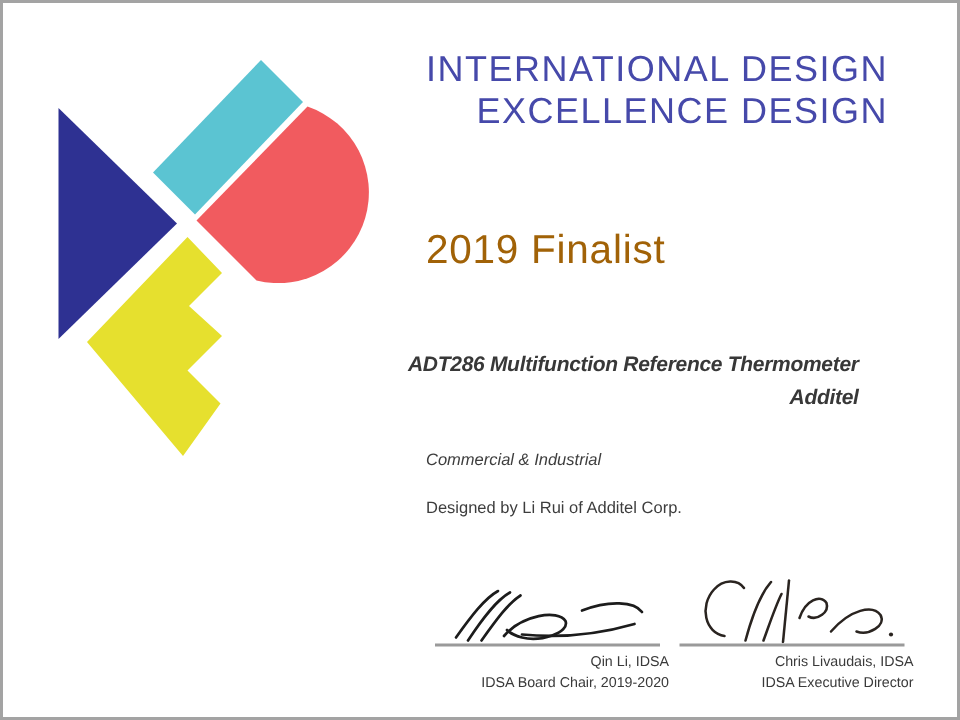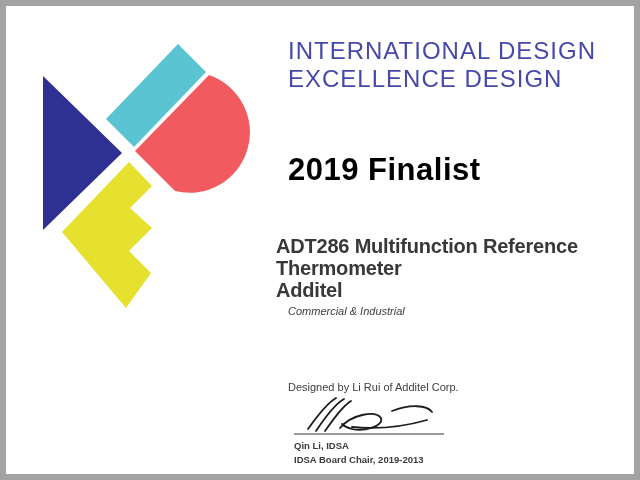--- a/index.html
+++ b/index.html
@@ -1,50 +1,51 @@
 <!DOCTYPE html>
 <html><head>
 <meta charset="utf-8">
 <style>
   html,body{margin:0;padding:0;background:#fff;}
   .canvas{
     position:relative;
     width:640px;height:480px;
     background:#ffffff;
-    border:6px solid #a3a3a3;
+    border:2px solid #a3a3a3;
     box-sizing:border-box;
     overflow:hidden;
     font-family:"Liberation Sans", sans-serif;
+    text-align:right;
   }
   .logo{position:absolute;left:0;top:0;}
   .title{
     position:absolute;left:282px;top:31px;
     font-size:24px;line-height:28px;font-weight:300;
     letter-spacing:1px;color:#4649aa;
   }
   .award{
     position:absolute;left:282px;top:146px;
-    font-size:31px;line-height:36px;font-weight:700;
-    letter-spacing:0.5px;color:#000000;
+    font-size:27px;line-height:36px;font-weight:400;
+    letter-spacing:0.5px;color:#a16207;
   }
   .product{
     position:absolute;left:270px;top:229px;
-    font-size:20px;line-height:22px;font-weight:700;
-    letter-spacing:-0.2px;color:#383838;
+    font-size:14px;line-height:22px;font-weight:700;
+    letter-spacing:-0.2px;color:#383838;font-style:italic;
   }
   .category{
     position:absolute;left:282px;top:298px;
     font-size:11px;line-height:14px;color:#3d3d3d;font-style:italic;
   }
   .designer{
     position:absolute;left:282px;top:330px;
-    font-size:11px;line-height:14px;color:#3d3d3d;margin-top:44px;
+    font-size:11px;line-height:14px;color:#3d3d3d;
   }
   .sigblock{position:absolute;width:156px;}
-  .sigblock.left{left:288px;top:391px;font-weight:bold;}
+  .sigblock.left{left:288px;top:391px;}
   .sigblock.right{left:451px;top:384px;}
   .sigline{height:2px;width:150px;background:#9a9a9a;}
   .signame{font-size:9.5px;line-height:12.5px;color:#3a3a3a;margin-top:5px;white-space:nowrap;}
   .sigrole{font-size:9.5px;line-height:12.5px;color:#3a3a3a;margin-top:1px;white-space:nowrap;}
   .sigscribble{display:block;}
 </style>
 </head>
 <body>
 
 <div class="canvas">
@@ -76,17 +77,31 @@
     <svg class="sigscribble" width="156" height="36" viewBox="0 0 156 36" xmlns="http://www.w3.org/2000/svg" fill="none" stroke="#1c1c1c" stroke-width="1.8" stroke-linecap="round">
       <path d="M14,32 C24,18 33,6 42,1"></path>
       <path d="M22,34 C32,19 41,7 50,2"></path>
       <path d="M31,34 C41,20 49,9 57,4"></path>
       <path d="M46,31 C58,17 82,13 87,21 C90,29 70,35 58,32 C54,31 50,29 48,27"></path>
       <path d="M58,30 C88,33 112,29 133,23"></path>
       <path d="M98,14 C116,7 133,8 138,15"></path>
     </svg>
     <div class="sigline"></div>
     <div class="signame">Qin Li, IDSA</div>
-    <div class="sigrole">IDSA Board Chair, 2019-2013</div>
+    <div class="sigrole">IDSA Board Chair, 2019-2020</div>
   </div>
 
+  <div class="sigblock right">
+    <svg class="sigscribble" width="156" height="43" viewBox="0 0 156 43" xmlns="http://www.w3.org/2000/svg" fill="none" stroke="#2a2420" stroke-width="1.7" stroke-linecap="round">
+      <path d="M30,38 C17,36 13,18 23,7 C29,0 39,0 43,6"></path>
+      <path d="M44,41 C48,26 54,10 61,2"></path>
+      <path d="M56,41 C60,30 64,18 68,10"></path>
+      <path d="M73,1 L69,42"></path>
+      <path d="M80,26 C84,14 94,10 98,16 C100,22 92,28 86,25"></path>
+      <path d="M101,35 C114,20 129,17 134,24 C138,31 126,38 118,35"></path>
+      <circle cx="141" cy="37" r="1.4" fill="#2a2420" stroke="none"></circle>
+    </svg>
+    <div class="sigline"></div>
+    <div class="signame">Chris Livaudais, IDSA</div>
+    <div class="sigrole">IDSA Executive Director</div>
+  </div>
 
 </div>
 
 </body></html>

